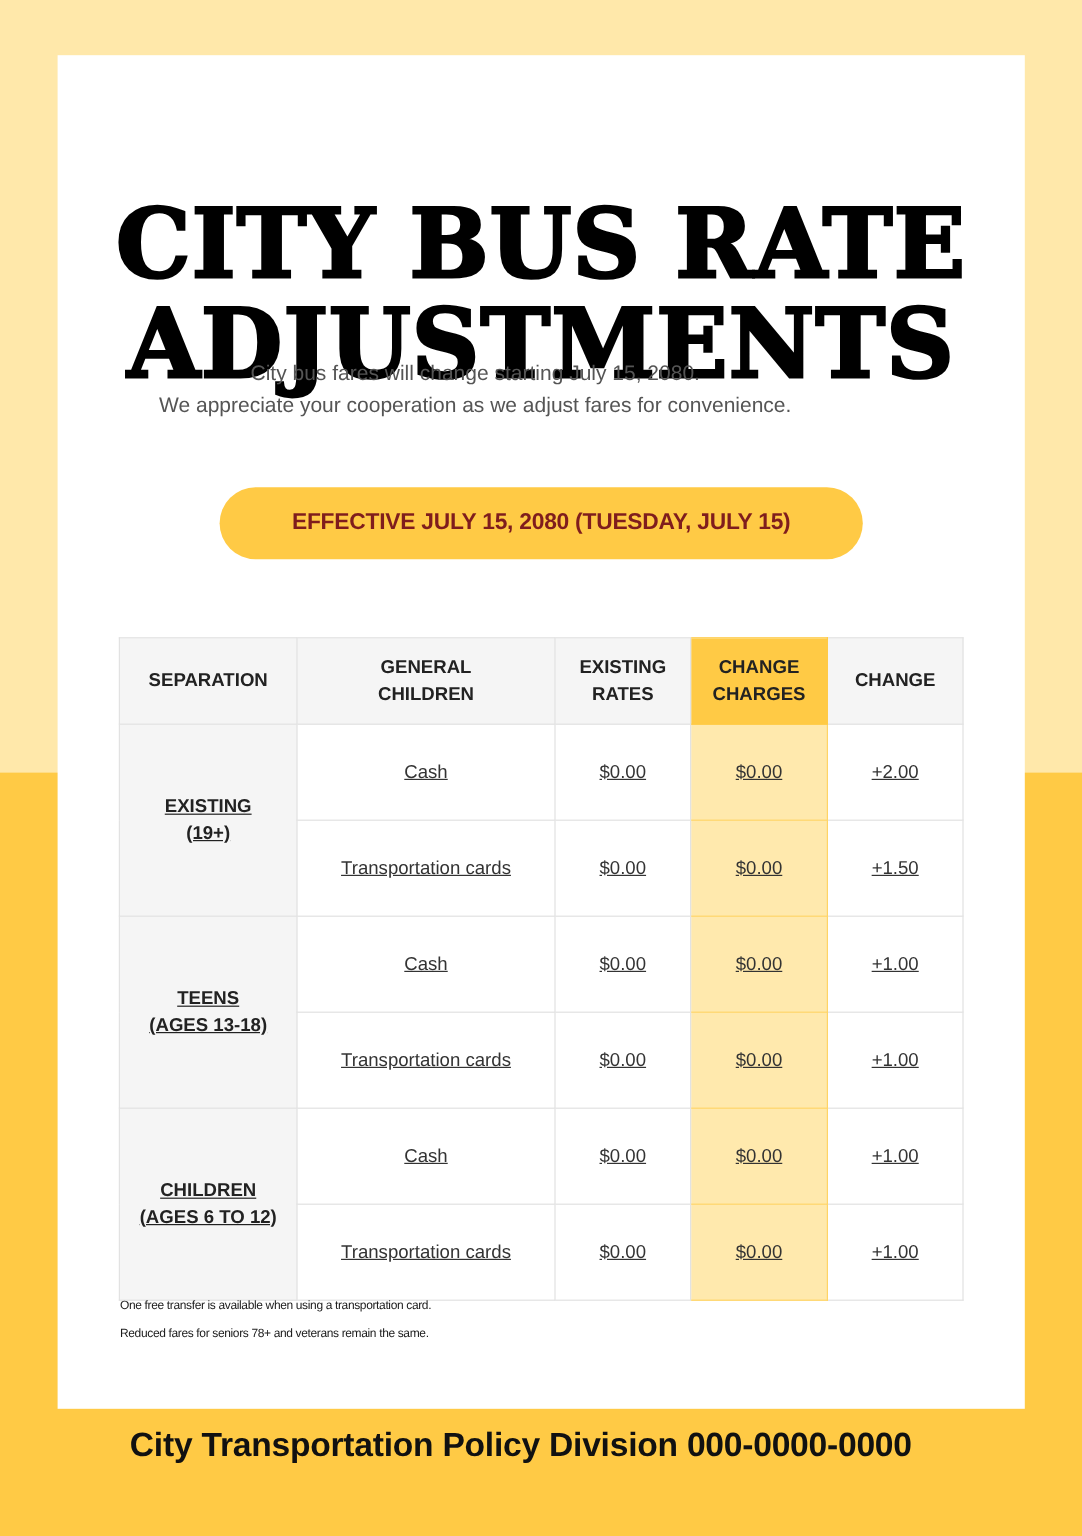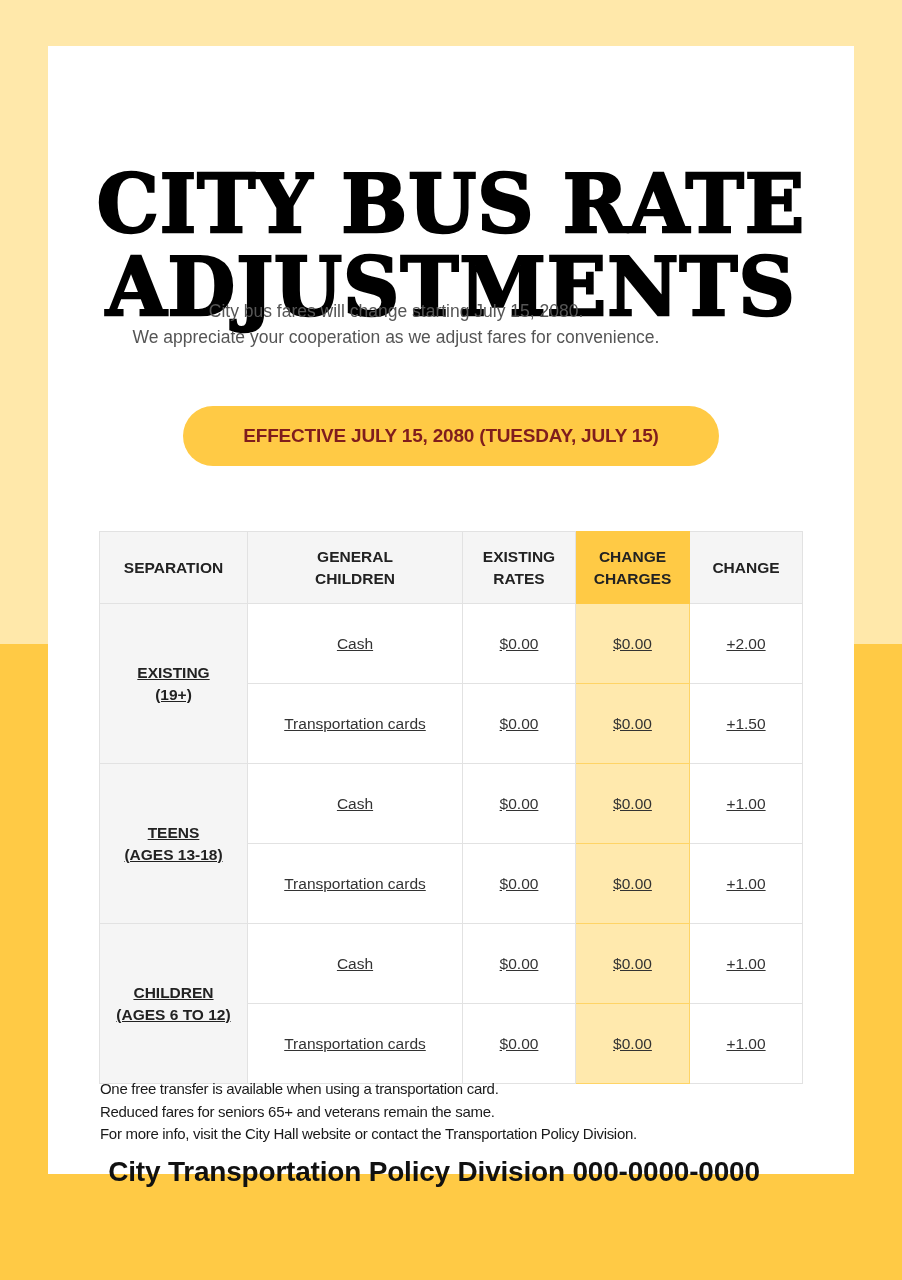--- a/index.html
+++ b/index.html
@@ -87,26 +87,26 @@
     table.fares td.hl {
       background: #ffe9ad;
       border-left: 1px solid #ffd466;
       border-right: 1px solid #ffd466;
       border-top: 1px solid #ffd466;
       border-bottom: 1px solid #ffd466;
     }
     .cell-line { display: block; }
     .notes {
       position: absolute; left: 52px; top: 1032px; width: 700px;
-      font-size: 15px; line-height: 22.5px; color: #1a1a1a;
+      font-size: 10px; line-height: 22.5px; color: #1a1a1a;
       letter-spacing: -0.3px;
     }
     .notes span { display: block; }
     .footer {
-      position: absolute; left: 0; top: 1156px; width: 868px;
+      position: absolute; left: 0; top: 1188px; width: 868px;
       text-align: center;
       font-weight: bold; font-size: 28px; color: #111;
       letter-spacing: -0.2px;
     }
   </style>
 </head>
 <body>
 
 <div class="bg-top"></div>
 <div class="bg-bottom"></div>
@@ -204,18 +204,17 @@
         <td>Transportation cards</td>
         <td>$0.00</td>
         <td class="hl">$0.00</td>
         <td>+1.00</td>
       </tr>
     </tbody>
   </table>
 
   <div class="notes">
     <span>One free transfer is available when using a transportation card.</span>
-    <span>Reduced fares for seniors 65+ and veterans remain the same.</span>
-    <span>For more info, visit the City Hall website or contact the Transportation Policy Division.</span>
+    <span>Reduced fares for seniors 78+ and veterans remain the same.</span>
   </div>
 </div>
 
 <div class="footer">City Transportation Policy Division 000-0000-0000</div>
 
 </body></html>

